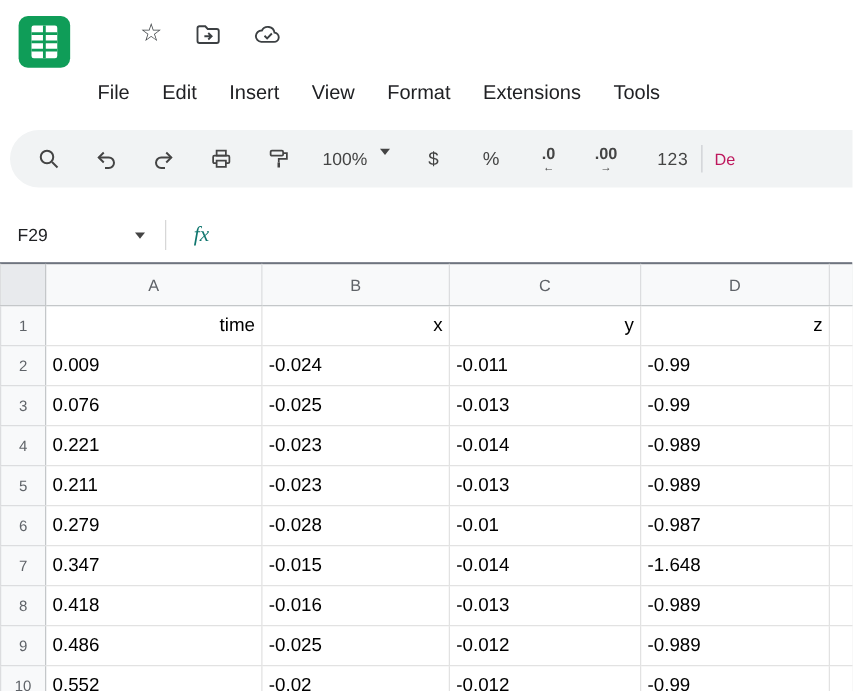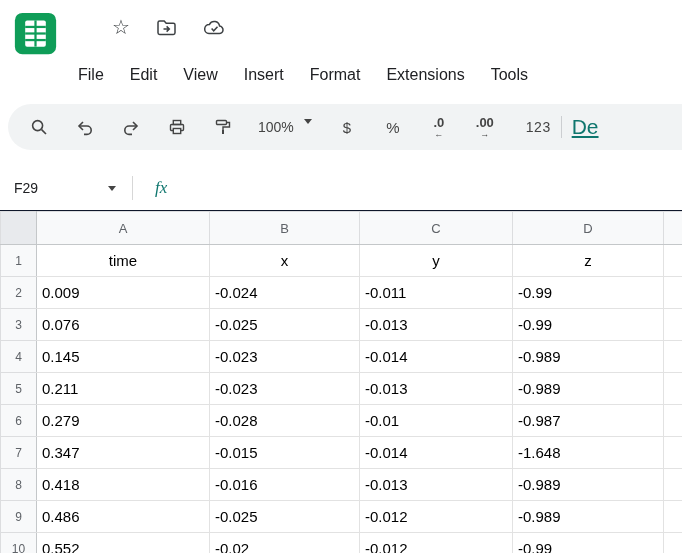--- a/index.html
+++ b/index.html
@@ -24,41 +24,41 @@
     box-sizing:border-box;color:#444;
   }
   .tb-btn{width:46px;height:34px;display:flex;align-items:center;justify-content:center;border-radius:4px;flex:0 0 auto;}
   .tb-text{font-size:15px;color:#444;}
   .zoom{display:flex;align-items:flex-start;gap:10px;padding:0 12px;font-size:14px;color:#444;flex:0 0 auto;}
   .caret{width:0;height:0;border-left:4px solid transparent;border-right:4px solid transparent;border-top:5px solid #444;}
   .dec{display:flex;flex-direction:column;align-items:center;line-height:1;font-size:13px;font-weight:700;color:#444;}
   .dec .arr{font-size:9px;font-weight:400;margin-top:1px;}
   .num123{font-size:14px;color:#444;letter-spacing:.5px;margin-left:18px;}
   .sep{width:1px;height:22px;background:#ccced1;margin:0 10px;flex:0 0 auto;}
-  .font-label{font-size:21px;color:#0f766e;white-space:nowrap;text-decoration:underline;}
+  .font-label{font-size:13px;color:#be185d;white-space:nowrap;}
   
   .formula-bar{margin-top:16px;height:44px;display:flex;align-items:center;border-bottom:1px solid #0f172a;}
   .name-box{width:132px;display:flex;align-items:center;padding-left:14px;box-sizing:border-box;font-size:14px;color:#202124;}
   .name-box .caret{margin-left:auto;margin-right:16px;}
   .fb-sep{width:1px;height:24px;background:#d7d7d7;}
   .fx{font-family:"Liberation Serif", serif;font-style:italic;font-size:17px;color:#0f766e;margin-left:22px;}
   
   table.grid{border-collapse:collapse;table-layout:fixed;width:682px;}
   .grid th{
     height:32px;background:#f8f9fa;border:1px solid #dcdddf;border-bottom:1px solid #c4c7c9;
     font-weight:400;font-size:13px;color:#5f6368;padding:0;
   }
   .grid th.corner{background:#e8eaed;border-right:1px solid #c4c7c9;}
   .grid td{height:32px;box-sizing:border-box;padding:0 5px;white-space:nowrap;overflow:hidden;}
   .grid td.rh{
     background:#f8f9fa;border:1px solid #dcdddf;border-right:1px solid #c4c7c9;
     font-size:12px;color:#5f6368;text-align:center;padding:0;
   }
   .grid td.cell{border:1px solid #e2e2e2;font-size:15px;color:#000;}
-  .grid td.txt{text-align:center;}
+  .grid td.txt{text-align:right;}
   .grid td.num{}
 </style>
 </head>
 <body>
 
 <div class="header">
   <svg class="logo" viewBox="0 0 48 48" aria-hidden="true">
     <rect x="2" y="2" width="44" height="44" rx="8" fill="#0f9d58"></rect>
     <rect x="13" y="10" width="22" height="28" rx="2" fill="#ffffff"></rect>
     <line x1="24" y1="10" x2="24" y2="38" stroke="#0f9d58" stroke-width="2.4"></line>
@@ -79,22 +79,22 @@
       <svg width="23" height="17" viewBox="0 0 23 17" aria-hidden="true">
         <path d="M6 14.5 H16 A3.7 3.7 0 0 0 16.6 7.1 A5.4 5.4 0 0 0 6.5 5.4 A4.4 4.4 0 0 0 6 14.5 Z" fill="none" stroke="#3c4043" stroke-width="1.5"></path>
         <path d="M8.6 9.6 l2.1 2.2 3.8-4" fill="none" stroke="#3c4043" stroke-width="1.5"></path>
       </svg>
     </span>
   </div>
 
   <div class="menu-row">
     <span class="menu-item">File</span>
     <span class="menu-item">Edit</span>
+    <span class="menu-item">Insert</span>
     <span class="menu-item">View</span>
-    <span class="menu-item">Insert</span>
     <span class="menu-item">Format</span>
     <span class="menu-item">Extensions</span>
     <span class="menu-item">Tools</span>
   </div>
 </div>
 
 <div class="toolbar">
   <span class="tb-btn">
     <svg width="18" height="18" viewBox="0 0 18 18" aria-hidden="true">
       <circle cx="7.6" cy="7.6" r="5" fill="none" stroke="#444" stroke-width="1.6"></circle>
@@ -202,21 +202,21 @@
       <tr>
         <td class="rh">3</td>
         <td class="cell num">0.076</td>
         <td class="cell num">-0.025</td>
         <td class="cell num">-0.013</td>
         <td class="cell num">-0.99</td>
         <td class="cell"></td>
       </tr>
       <tr>
         <td class="rh">4</td>
-        <td class="cell num">0.145</td>
+        <td class="cell num">0.221</td>
         <td class="cell num">-0.023</td>
         <td class="cell num">-0.014</td>
         <td class="cell num">-0.989</td>
         <td class="cell"></td>
       </tr>
       <tr>
         <td class="rh">5</td>
         <td class="cell num">0.211</td>
         <td class="cell num">-0.023</td>
         <td class="cell num">-0.013</td>

